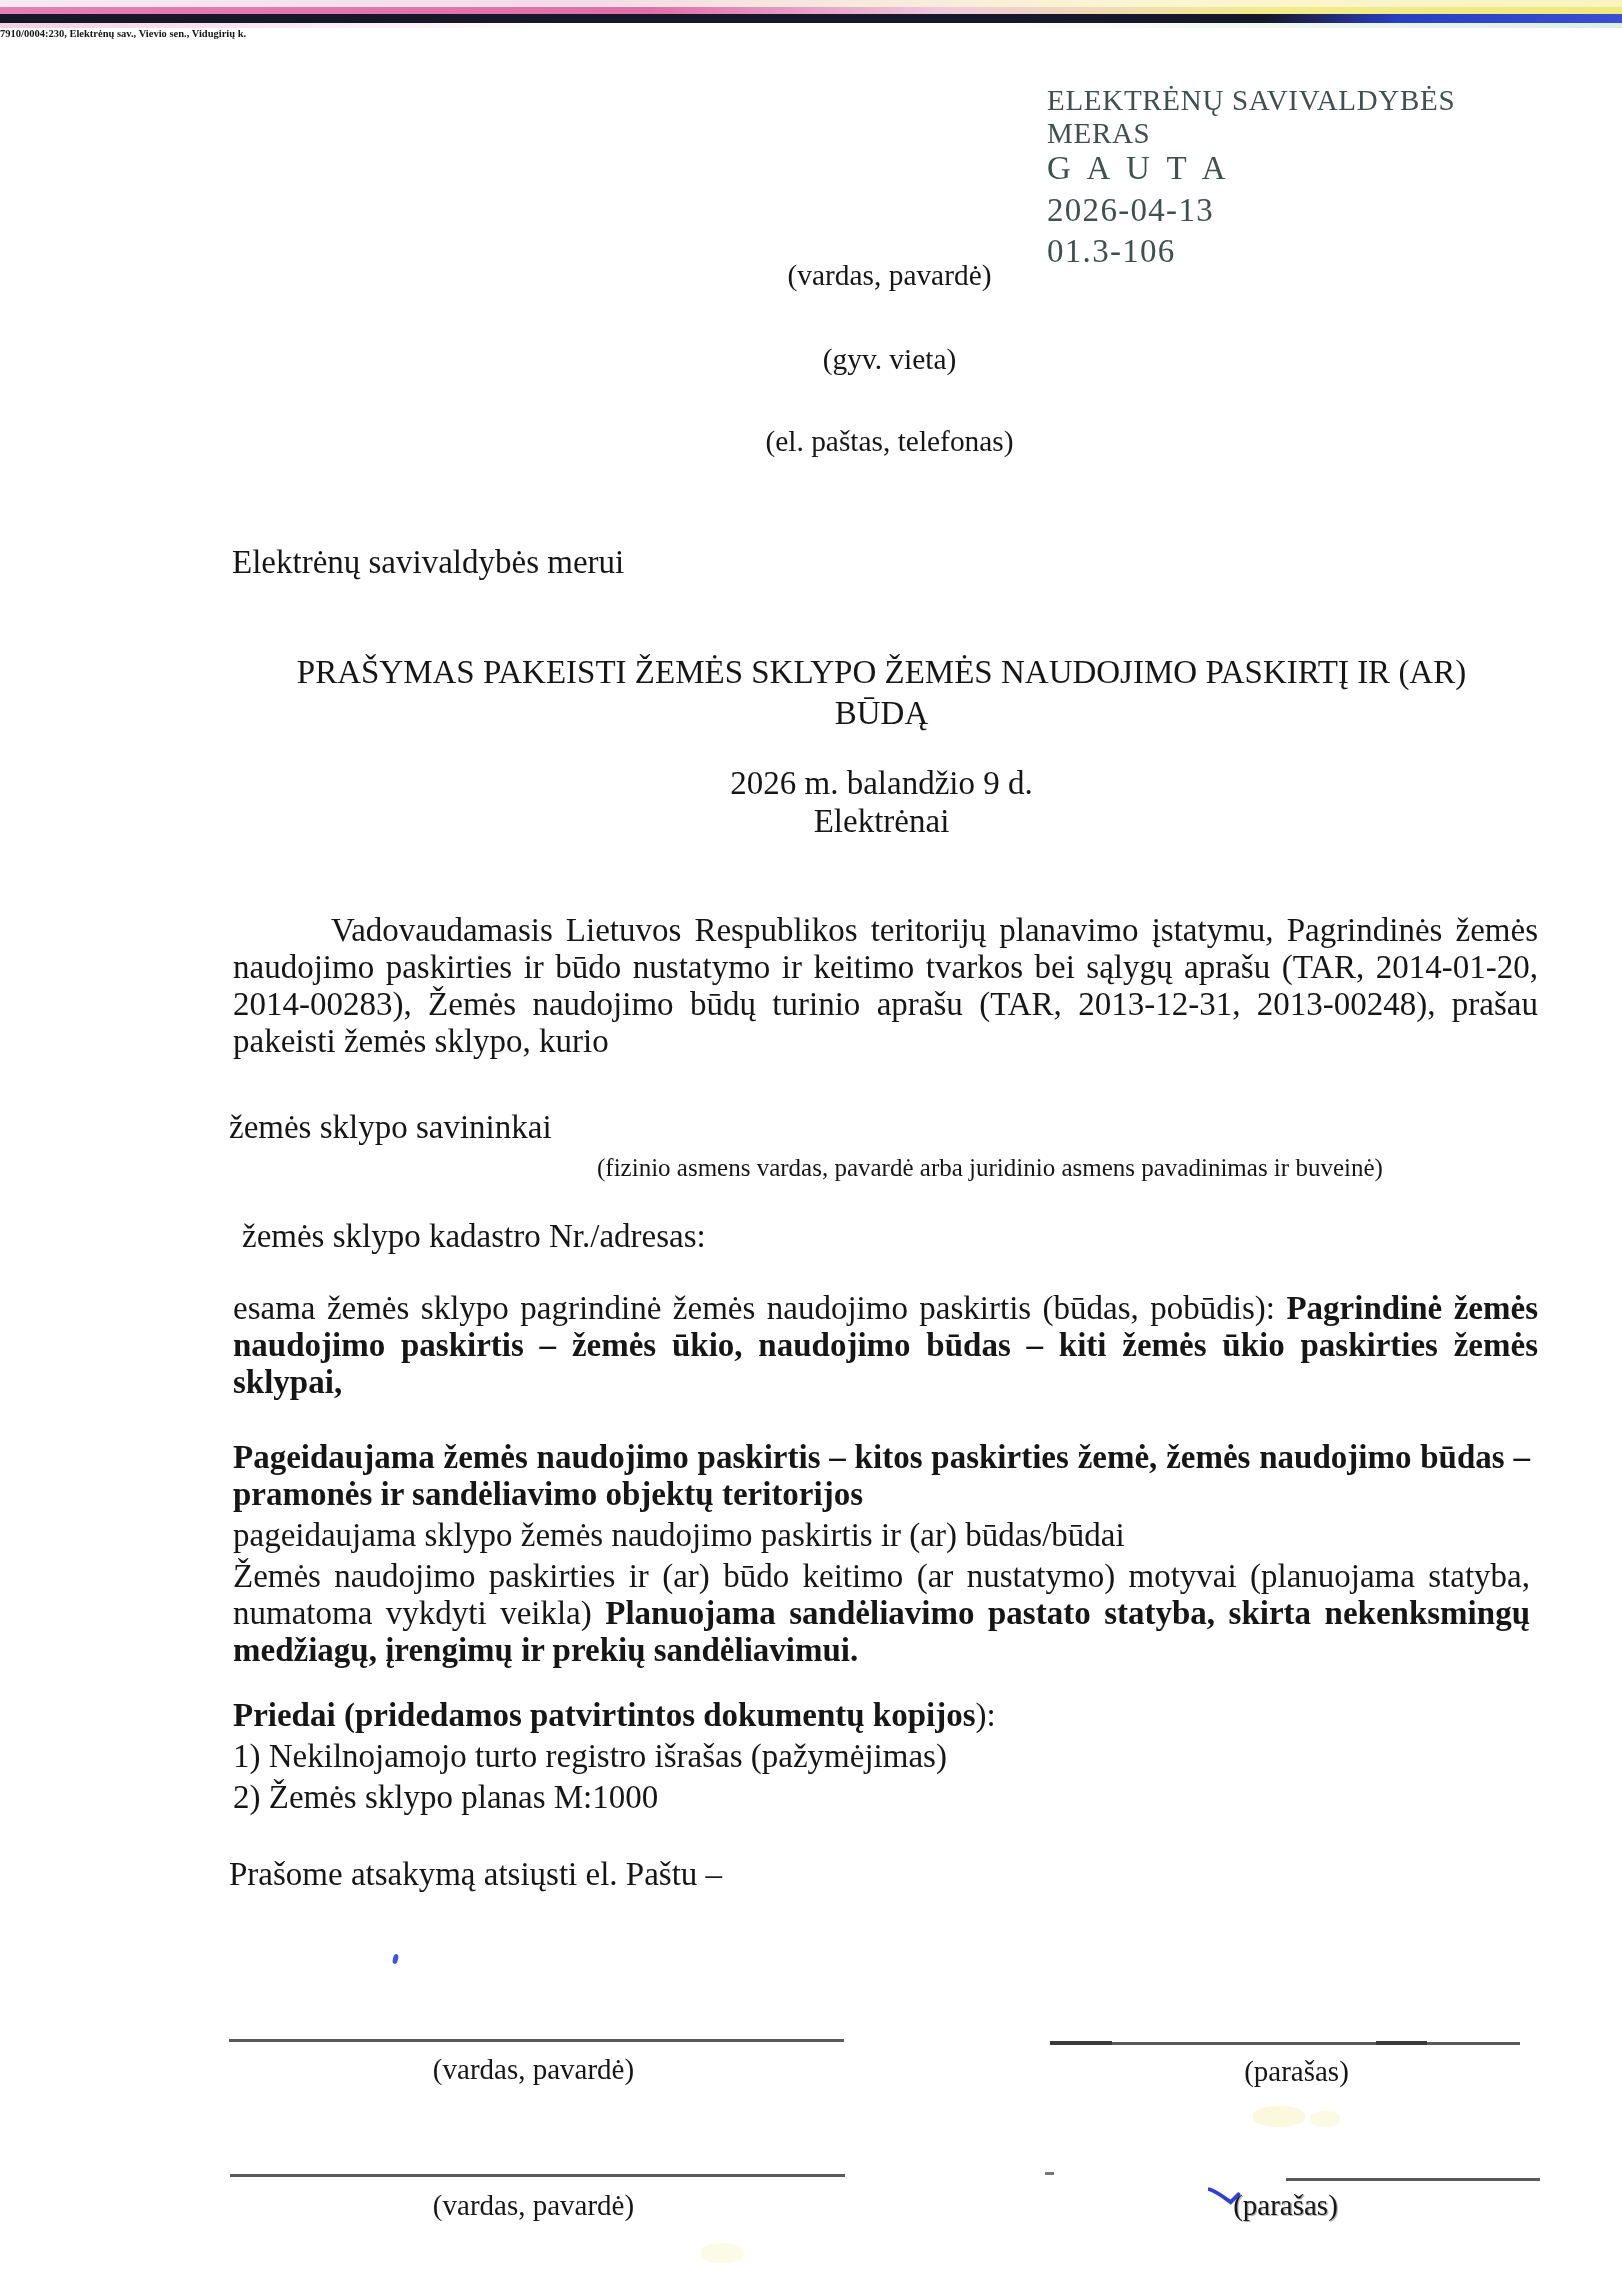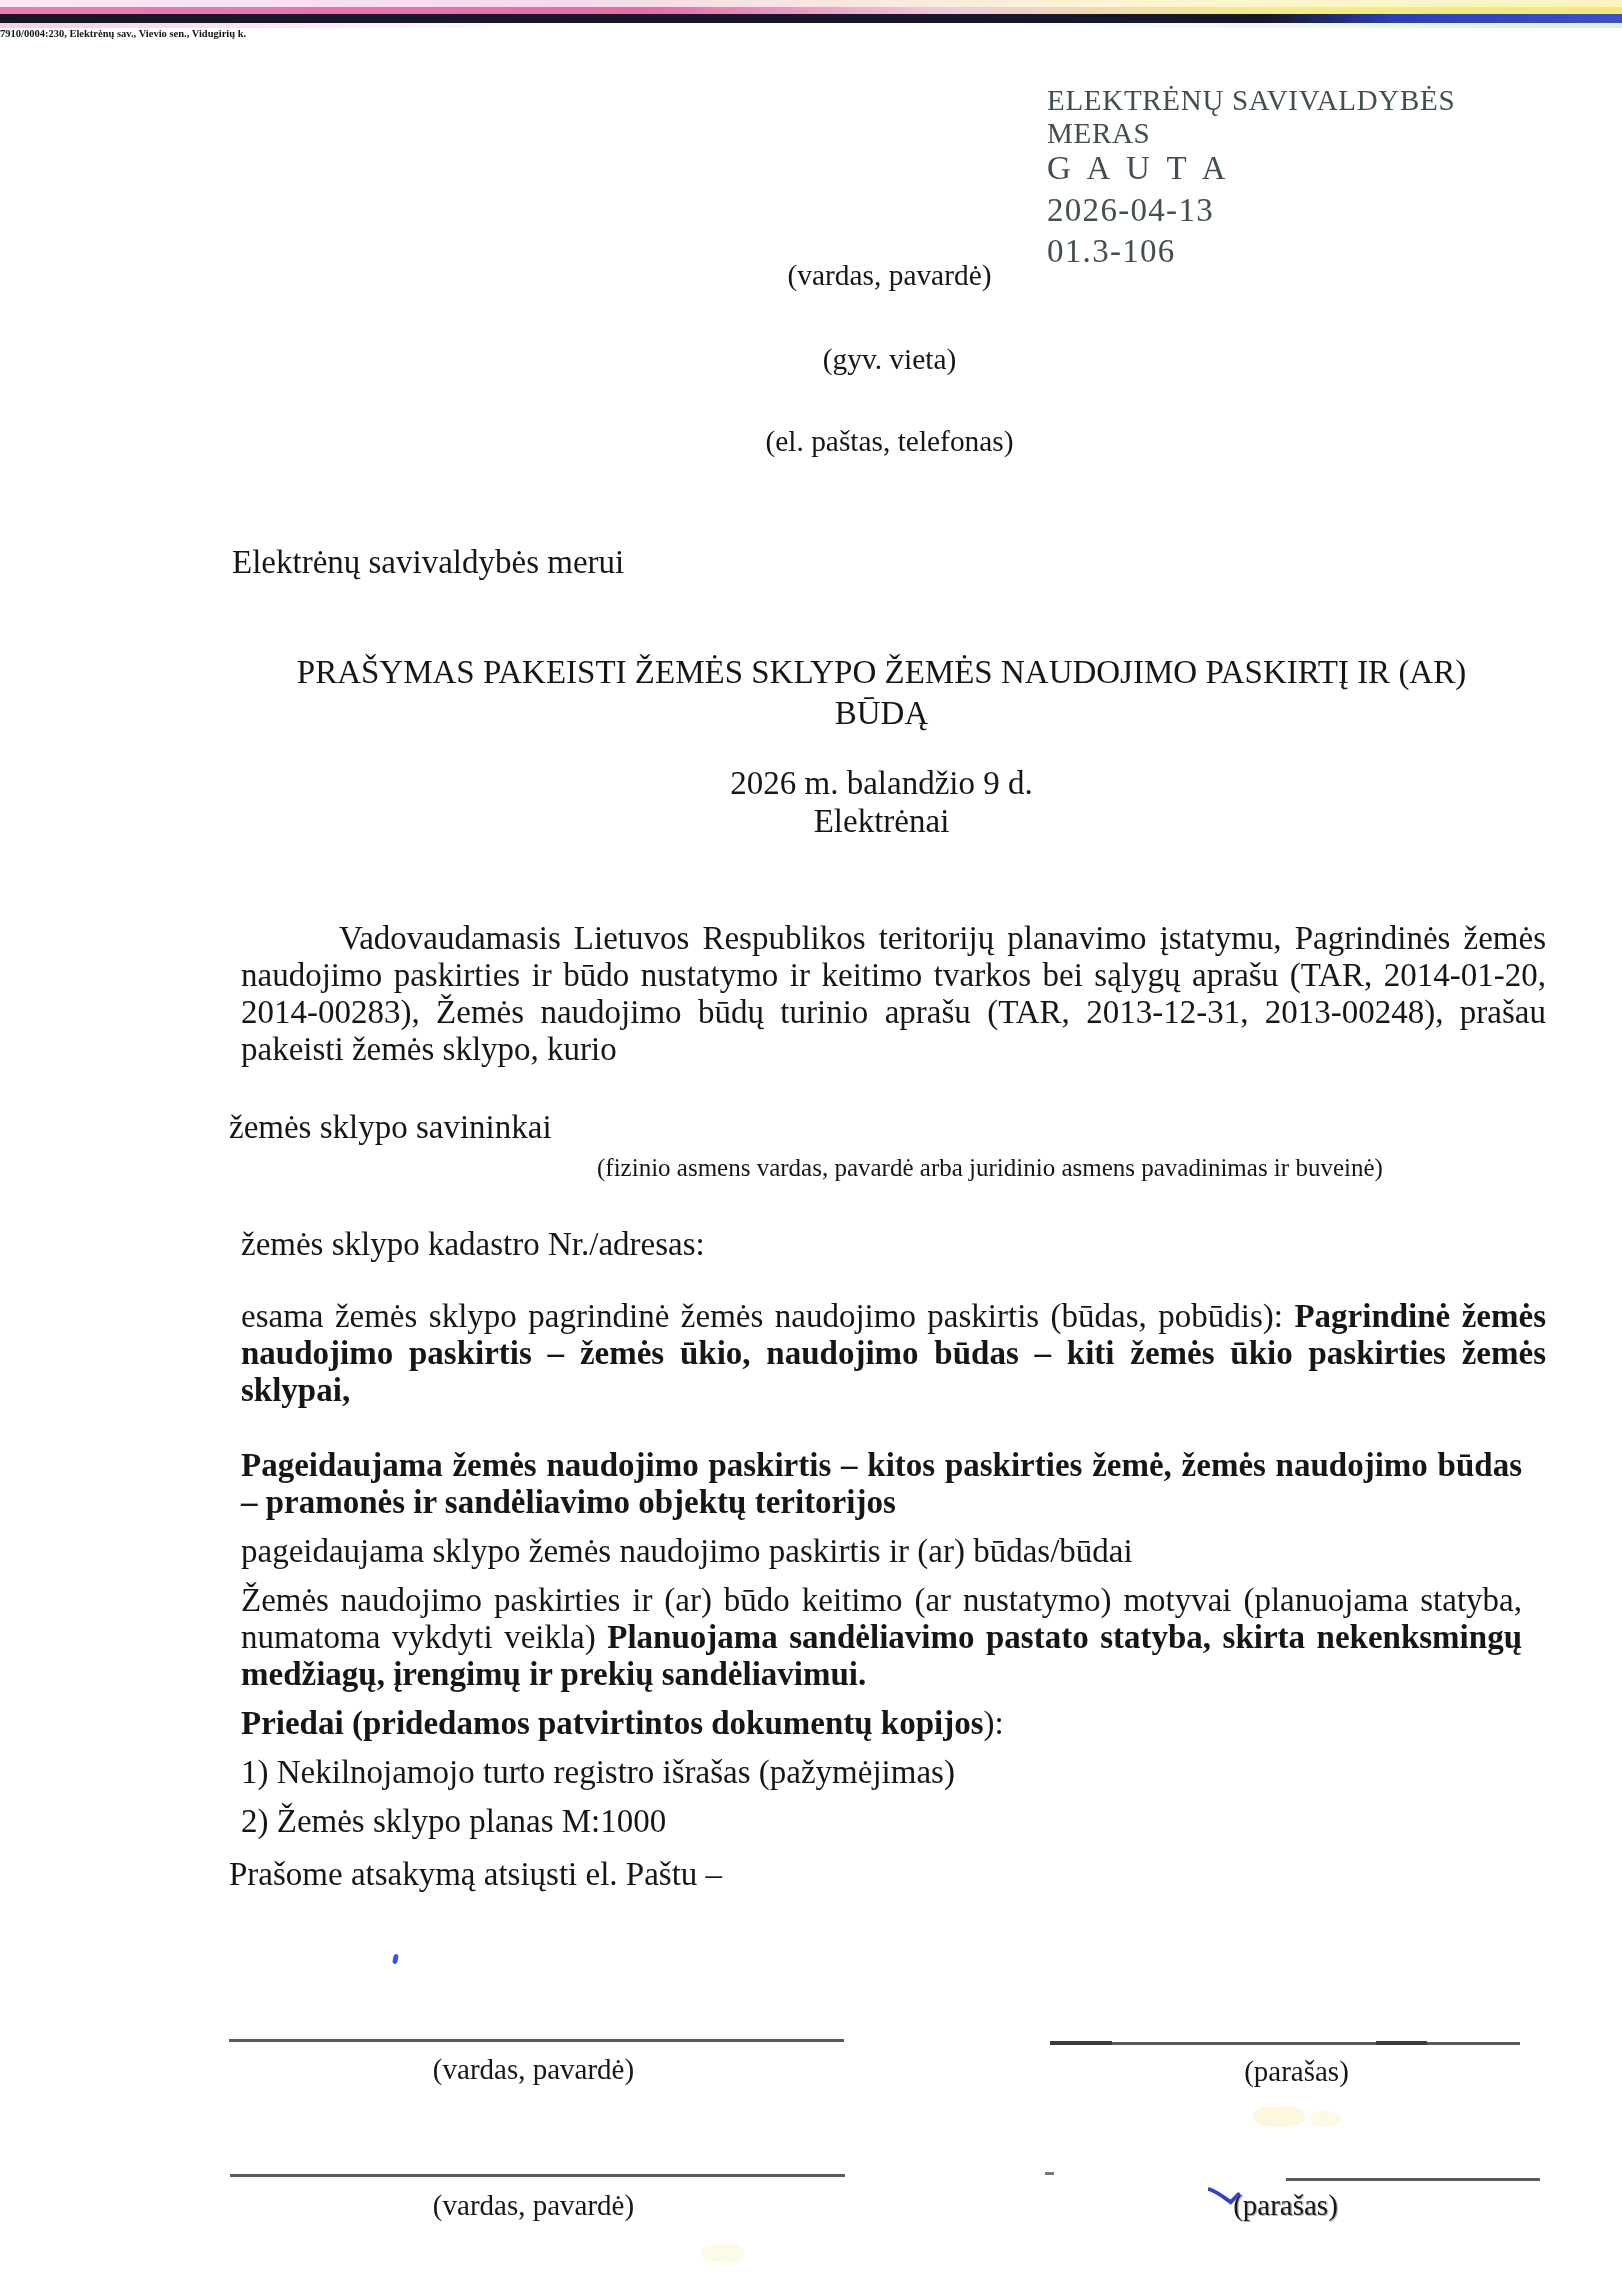--- a/index.html
+++ b/index.html
@@ -1,39 +1,39 @@
 <!DOCTYPE html>
 <html style="font-size:10.5px"><head>
 <meta charset="utf-8">
 <style>
   html,body{margin:0;padding:0;background:#9a9a9a;}
   .page{
     position:relative;width:1623px;height:2295px;background:#ffffff;
     font-family:"Liberation Serif","DejaVu Serif",serif;color:#161616;overflow:hidden;
   }
   .abs{position:absolute;}
-  p{margin:12px;}
+  p{margin:4px;}
   
   .stamp{left:1047px;top:84px;width:484px;text-align:left;color:#41504e;}
   .stamp-org{font-size:29px;line-height:33px;letter-spacing:0.7px;}
   .stamp-gauta{font-size:33px;line-height:37px;letter-spacing:4.6px;}
   .stamp-date{font-size:33px;line-height:37px;margin-top:5.2px;letter-spacing:1.3px;}
   .stamp-num{font-size:33px;line-height:37px;margin-top:3.9px;letter-spacing:1.3px;}
   
   .hint{left:667px;width:445px;text-align:center;font-size:29.4px;line-height:34px;}
   
   .body-text{font-size:33px;line-height:37px;}
   .addressee{left:232px;top:544px;text-align:right;}
   .title{left:229px;top:652px;width:1305px;text-align:center;font-weight:normal;line-height:41px;}
   .title .nowrap{white-space:nowrap;}
   .dateline{left:229px;top:764px;width:1305px;text-align:center;line-height:38px;}
   .intro{left:229px;top:908px;width:1305px;text-align:justify;text-indent:98px;}
   .owners-label{left:229px;top:1109px;}
   .owners-hint{left:597px;top:1153px;font-size:25px;line-height:29px;}
-  .cadastre{left:229px;top:1214px;width:1305px;white-space:nowrap;}
+  .cadastre{left:238px;top:1214px;width:1305px;white-space:nowrap;}
   .current{left:229px;top:1286px;width:1305px;text-align:justify;}
   .desired{left:229px;top:1435px;width:1305px;text-align:justify;}
   .attachments{left:229px;top:1693px;width:1305px;line-height:37px;}
   .reply{left:229px;top:1856px;}
   b{font-weight:bold;}
   
   .redact-wrap{position:relative;display:inline-block;}
   .artifact{position:absolute;left:-3.9px;top:-9.2px;width:228px;height:31px;pointer-events:none;}
   .art-s1{top:0;height:7.2px;background:linear-gradient(90deg,#f6e6ef 0%,#f1d5e4 35%,#fbf4cb 70%,#f9f1b4 100%);opacity:.85;}
   .art-s2{top:7.2px;height:7.2px;background:linear-gradient(90deg,#e271ab 0%,#dd5f9e 40%,#ecc3da 58%,#f1e97c 78%,#ede66f 100%);opacity:.9;}

